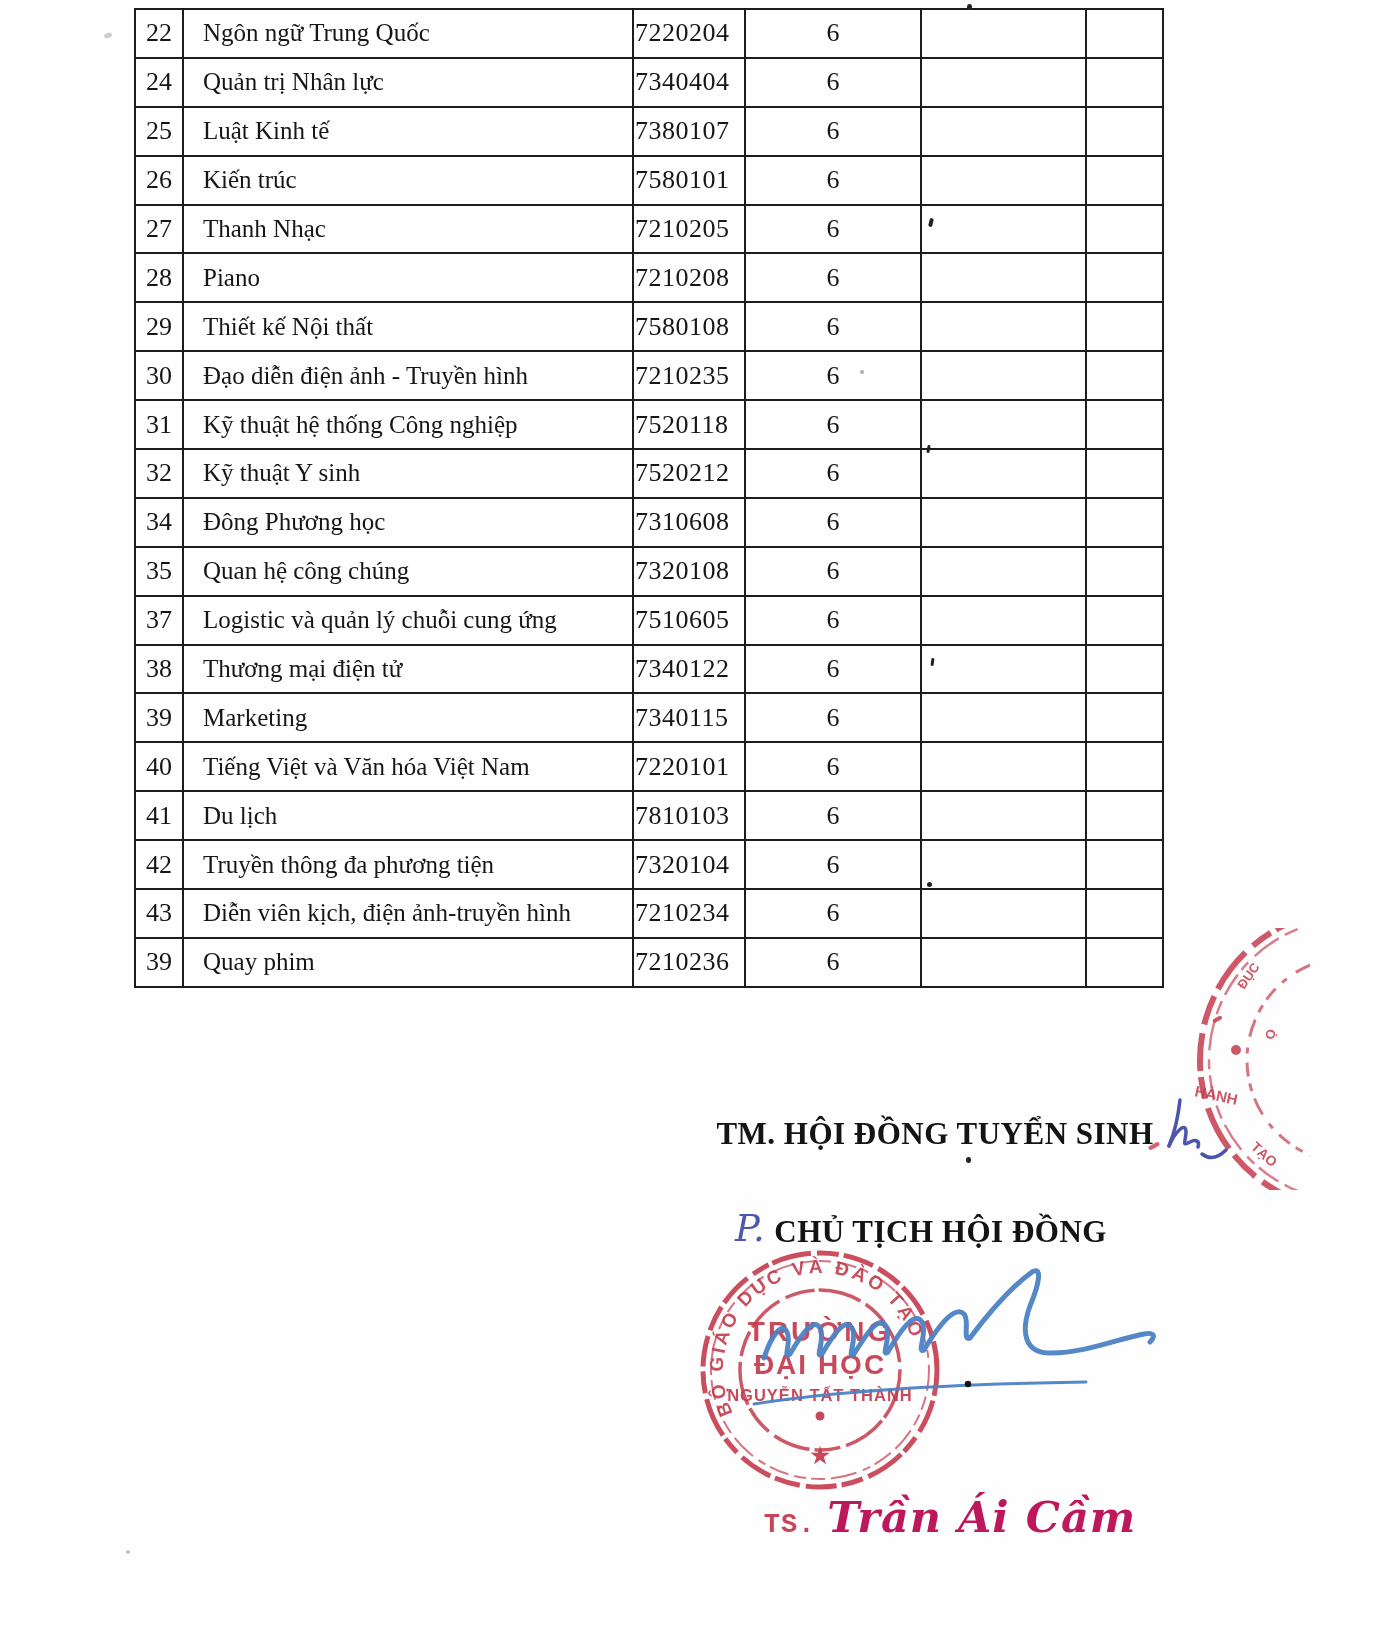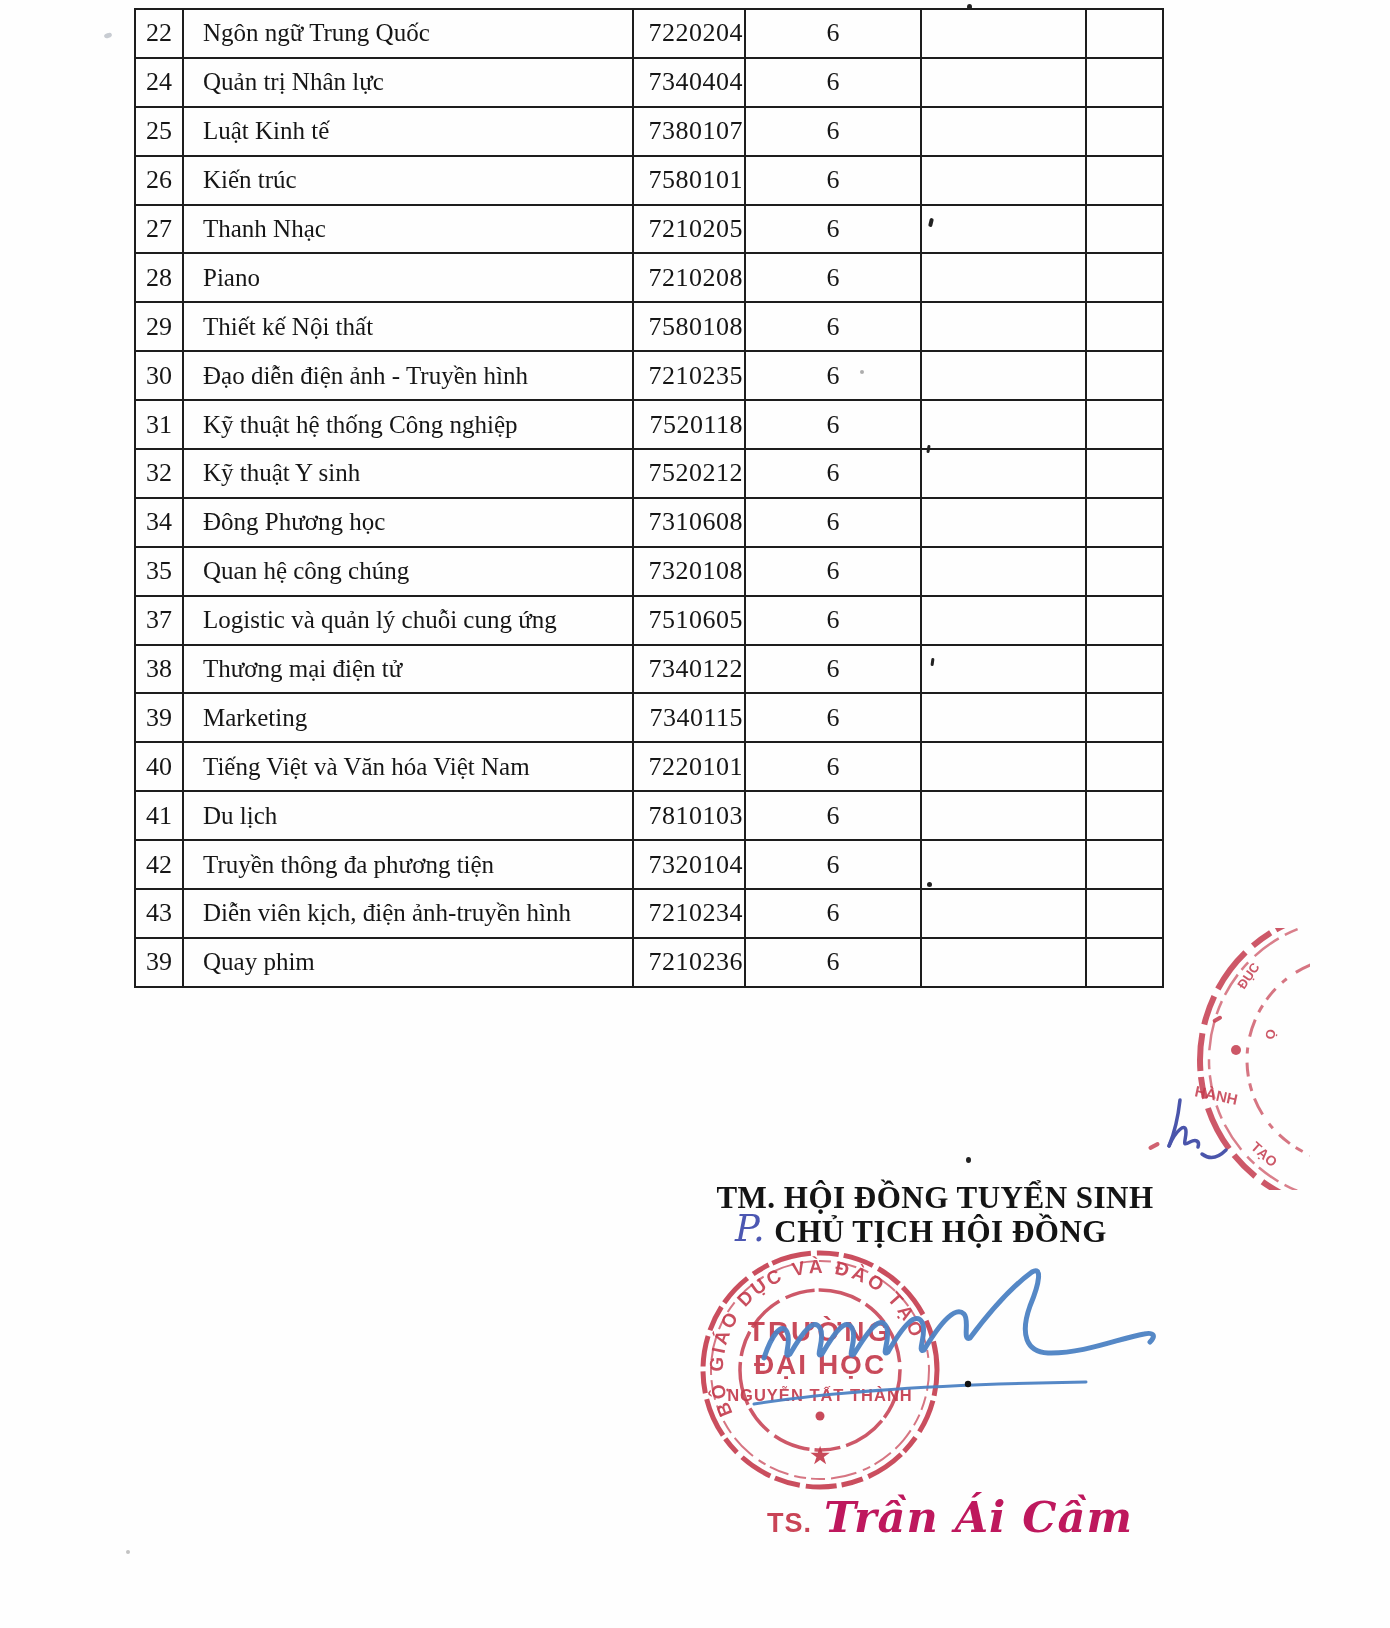--- a/index.html
+++ b/index.html
@@ -13,26 +13,26 @@
   table.doc-table {
     position:absolute; left:134px; top:8px;
     border-collapse:collapse; table-layout:fixed; width:1028px;
   }
   table.doc-table td {
     border:2px solid #1d1d1d; height:44.9px;
     vertical-align:middle; overflow:hidden; white-space:nowrap;
   }
   td.c-stt   { text-align:center; font-size:26px; }
   td.c-major { text-align:left; padding-left:19px; font-size:25px; }
-  td.c-code  { text-align:right; font-size:26px; letter-spacing:0.5px; }
+  td.c-code  { text-align:left; font-size:26px; letter-spacing:0.5px; }
   td.c-quota { text-align:center; font-size:26px; }
 
   
   .heading1 {
-    position:absolute; top:1180px; left:935px; transform:translateX(-50%);
+    position:absolute; top:1116px; left:935px; transform:translateX(-50%);
     font-weight:bold; font-size:31px; letter-spacing:0.5px; white-space:nowrap;
     color:#141414;
   }
   .heading2 {
     position:absolute; top:1214px; left:921px; transform:translateX(-50%);
     font-weight:bold; font-size:31px; letter-spacing:0.5px; white-space:nowrap;
     color:#141414; display:flex; align-items:flex-start; gap:9px;
   }
   .p-script {
     font-family:"DejaVu Serif", serif; font-style:italic; font-weight:400;
@@ -42,21 +42,21 @@
   
   .stamp-svg    { position:absolute; left:658px;  top:1203px; z-index:2; }
   .sig-svg      { position:absolute; left:740px;  top:1258px; z-index:3; }
   .partial-svg  { position:absolute; left:1158px; top:928px;  z-index:2; }
 
   .signer {
     position:absolute; top:1492px; left:950px; transform:translateX(-50%);
     display:flex; align-items:baseline; gap:12px; z-index:4; white-space:nowrap;
   }
   .signer .ts {
-    font-family:Liberation Sans, sans-serif; font-weight:600;
+    font-family:Liberation Mono, monospace; font-weight:600;
     font-size:27px; color:#c94456; letter-spacing:1px;
   }
   .signer .name {
     font-family:"DejaVu Serif", serif; font-style:italic; font-weight:bold;
     font-size:43px; color:#be185d; letter-spacing:1px;
   }
 
   
   .speck { position:absolute; background:#222; border-radius:50%; }
 </style>

